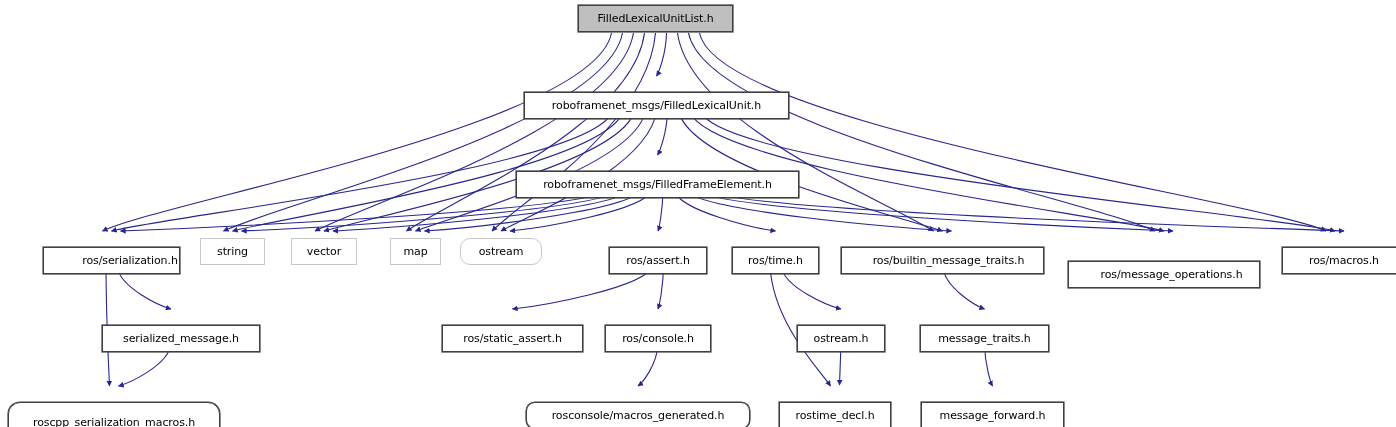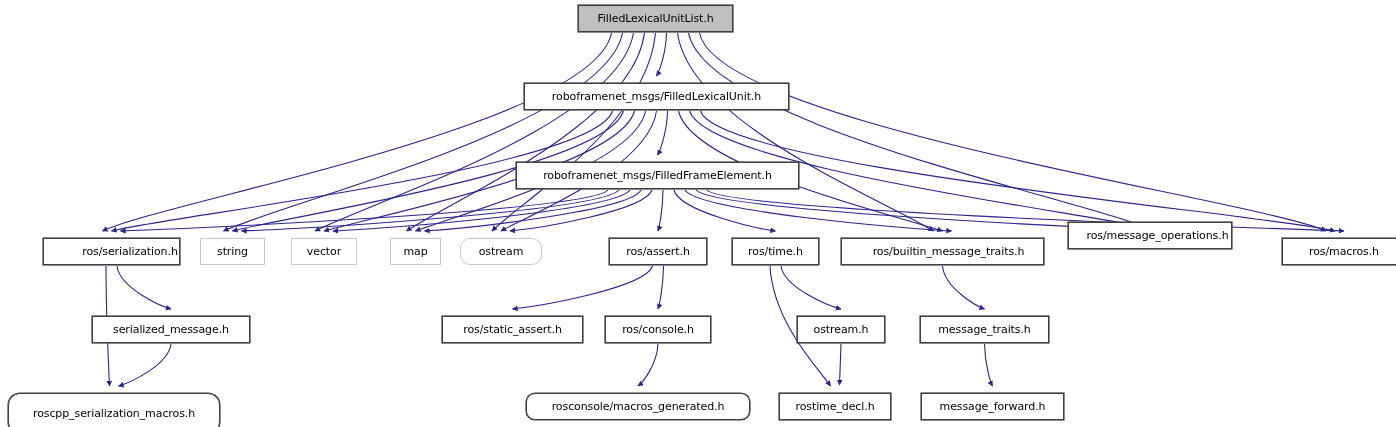--- a/index.html
+++ b/index.html
@@ -35,20 +35,21 @@
     justify-content: center;
     font-size: 11px;
     color: #000000;
     white-space: nowrap;
     line-height: 1;
     letter-spacing: -0.1px;
   }
   .node.strong {
     border: 1px solid #404040;
     box-shadow: 0 0 0 0.6px #404040;
+    margin-top: 9px;
   }
   .node.root {
     background: #bfbfbf;
     border: 1px solid #404040;
     box-shadow: 0 0 0 0.6px #404040;
   }
   .node.weak {
     border: 1px solid #c8c8c8;
   }
 </style>
@@ -109,23 +110,23 @@
       <div class="node strong" style="left: 524px; top: 83px; width: 265px; height: 27px;">roboframenet_msgs/FilledLexicalUnit.h</div>
       <div class="node strong" style="left: 516px; top: 162px; width: 283px; height: 27px;">roboframenet_msgs/FilledFrameElement.h</div>
       <div class="node strong" style="left: 43px; top: 238px; width: 137px; height: 27px; padding-left: 37px;">ros/serialization.h</div>
       <div class="node weak" style="left: 200px; top: 238px; width: 65px; height: 27px;">string</div>
       <div class="node weak" style="left: 291px; top: 238px; width: 66px; height: 27px;">vector</div>
       <div class="node weak" style="left: 390px; top: 238px; width: 51px; height: 27px;">map</div>
       <div class="node weak" style="left: 460px; top: 238px; width: 82px; height: 27px; border-radius: 10px;">ostream</div>
       <div class="node strong" style="left: 609px; top: 238px; width: 98px; height: 27px;">ros/assert.h</div>
       <div class="node strong" style="left: 732px; top: 238px; width: 87px; height: 27px;">ros/time.h</div>
       <div class="node strong" style="left: 841px; top: 238px; width: 203px; height: 27px; padding-left: 12px;">ros/builtin_message_traits.h</div>
-      <div class="node strong" style="left: 1068px; top: 222px; width: 164px; height: 27px; padding-left: 15px;">ros/message_operations.h</div>
+      <div class="node strong" style="left: 1068px; top: 252px; width: 192px; height: 27px; padding-left: 15px;">ros/message_operations.h</div>
       <div class="node strong" style="left: 1282px; top: 238px; width: 124px; height: 27px; text-align: right;">ros/macros.h</div>
-      <div class="node strong" style="left: 92px; top: 316px; width: 158px; height: 27px;">serialized_message.h</div>
+      <div class="node strong" style="left: 102px; top: 316px; width: 158px; height: 27px;">serialized_message.h</div>
       <div class="node strong" style="left: 442px; top: 316px; width: 141px; height: 27px;">ros/static_assert.h</div>
       <div class="node strong" style="left: 605px; top: 316px; width: 106px; height: 27px;">ros/console.h</div>
       <div class="node strong" style="left: 797px; top: 316px; width: 88px; height: 27px;">ostream.h</div>
       <div class="node strong" style="left: 920px; top: 316px; width: 129px; height: 27px;">message_traits.h</div>
       <div class="node strong" style="left: 8px; top: 393px; width: 212px; height: 41px; border-radius: 12px;">roscpp_serialization_macros.h</div>
       <div class="node strong" style="left: 526px; top: 393px; width: 224px; height: 27px; border-radius: 9px;">rosconsole/macros_generated.h</div>
       <div class="node strong" style="left: 779px; top: 393px; width: 112px; height: 27px;">rostime_decl.h</div>
       <div class="node strong" style="left: 921px; top: 393px; width: 143px; height: 27px;">message_forward.h</div>
     </div>
 </div>

